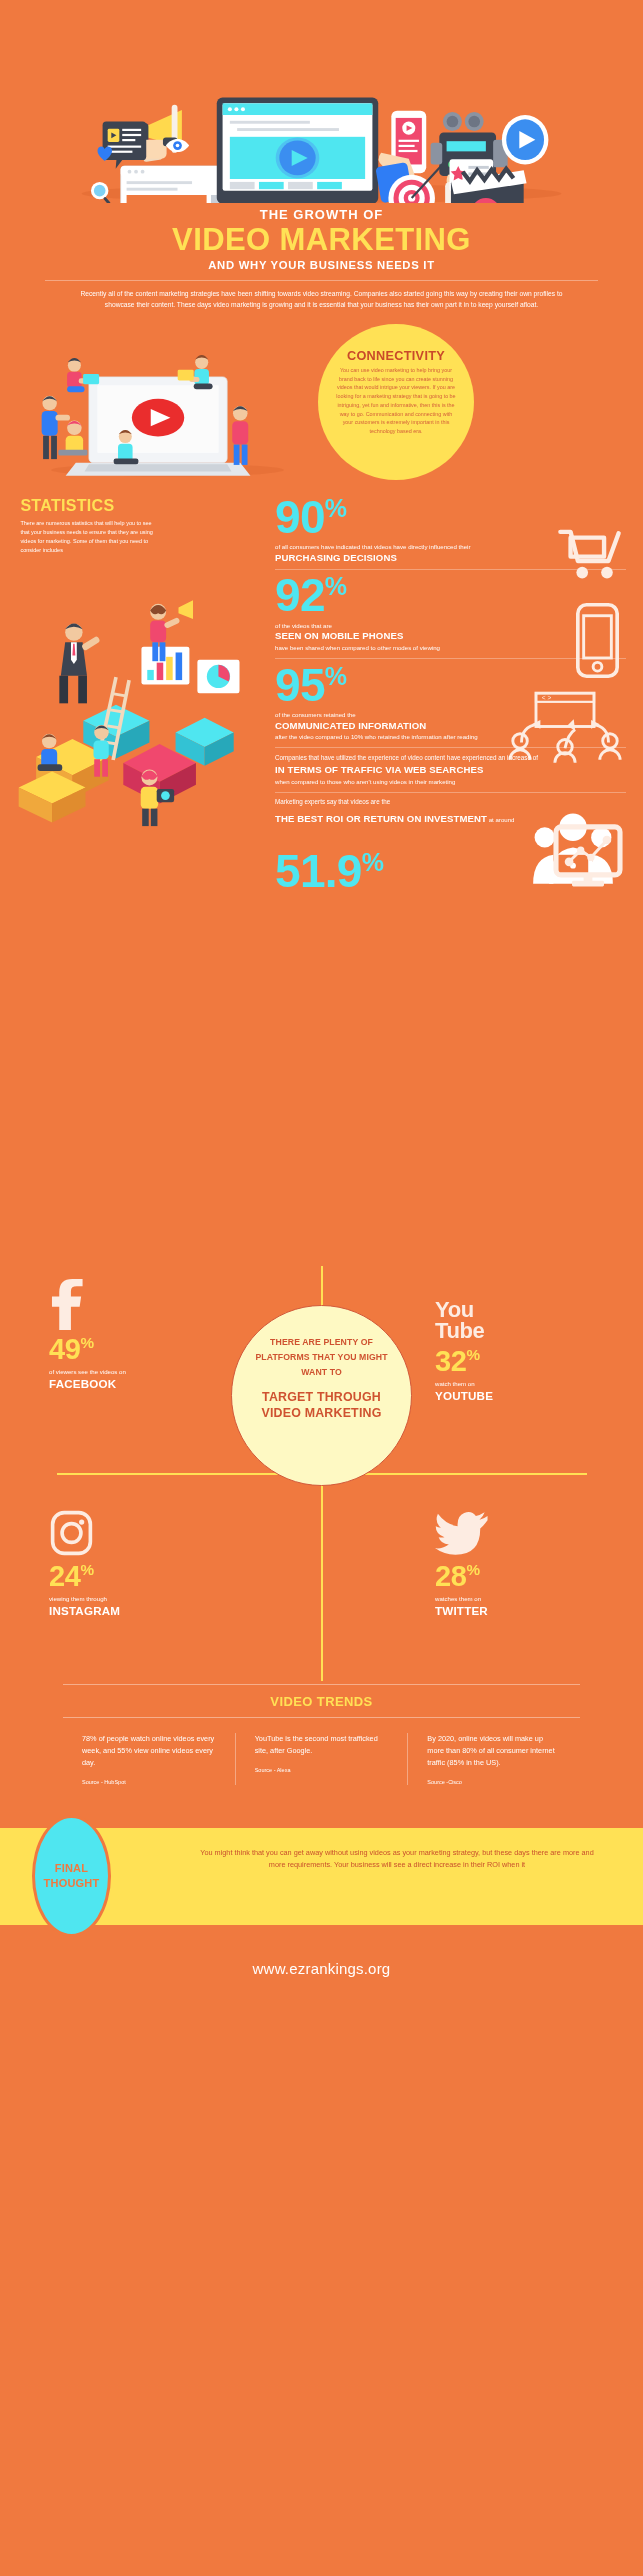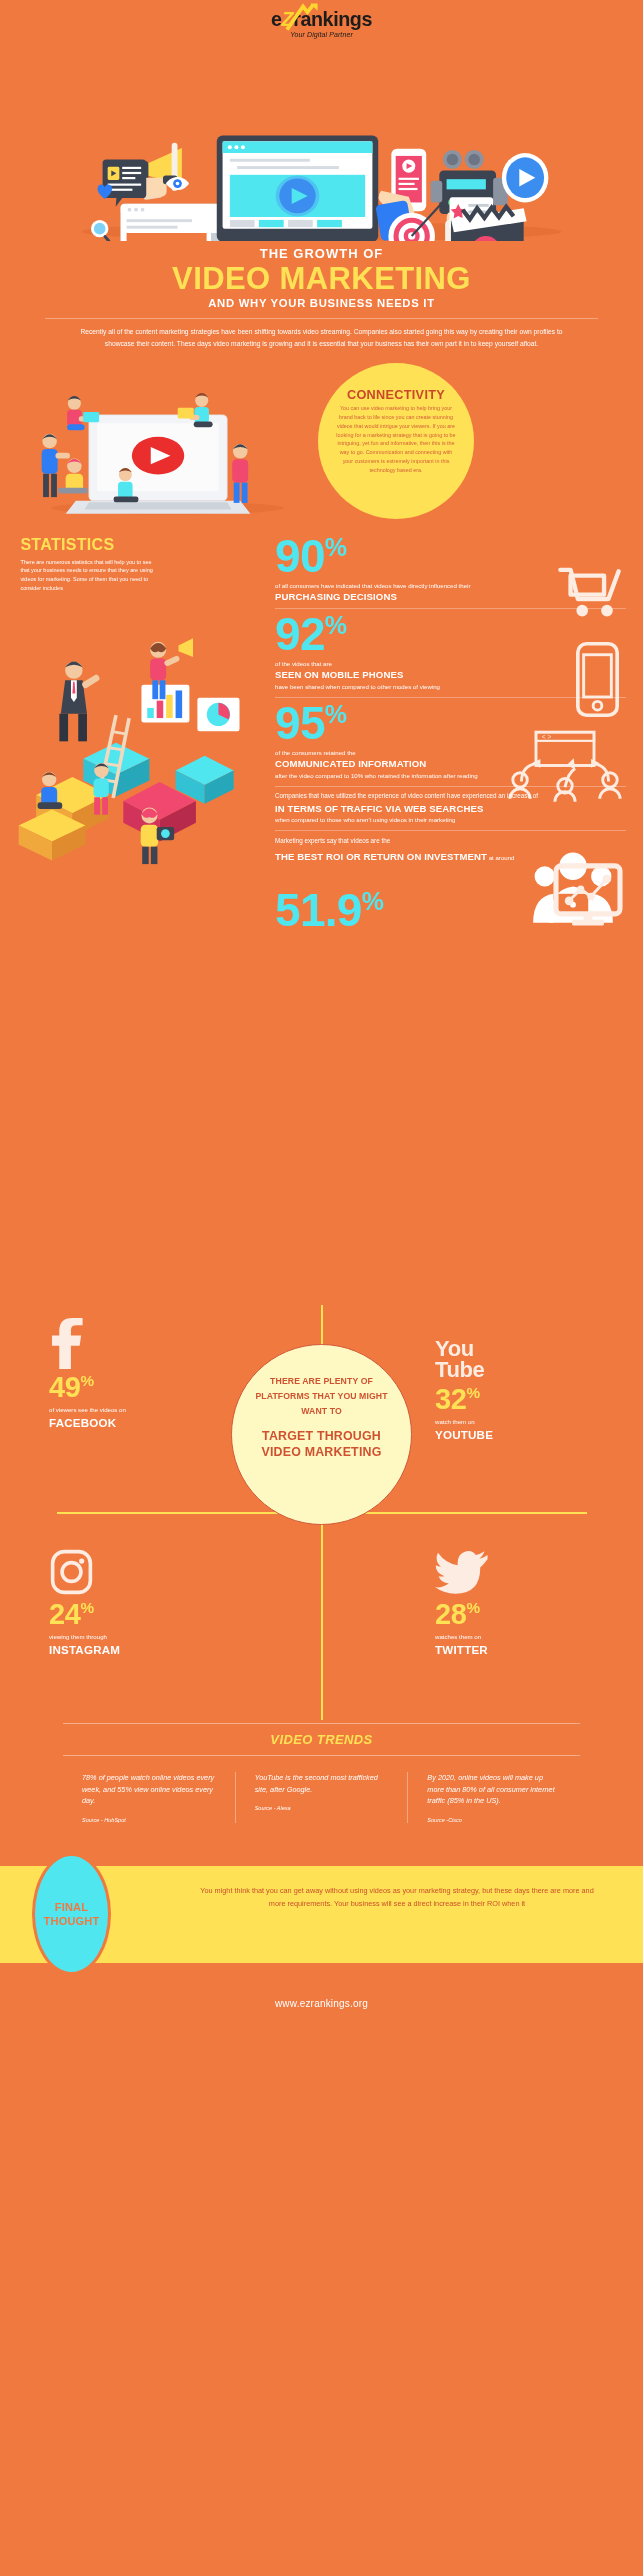--- a/index.html
+++ b/index.html
@@ -81,60 +81,48 @@
   .q-bl { left:49px; top:240px; }
   .q-br { left:435px; top:240px; }
   .q-tr, .q-br { text-align:left; }
   .q-num { font-size:29px; font-weight:bold; color:#ffe155; line-height:1; letter-spacing:-0.4px; }
   .q-num .pct { font-size:15.3px; vertical-align:super; }
   .q-lead { font-size:6.1px; color:#fff; line-height:1.5; margin-top:2.9px; }
   .q-name { font-size:11.6px; font-weight:bold; color:#fff; margin-top:1.5px; letter-spacing:0.2px; }
   .q-icon { height:51px; display:flex; align-items:flex-end; margin-bottom:4.4px; }
 
   
-  .trends { position:relative; margin-top:2.9px; padding:0 63px;font-style:italic; }
+  .trends { position:relative; margin-top:2.9px; padding:0 63px; }
   .tr-line { height:0.7px; background:rgba(255,255,255,.4); }
   .tr-title { text-align:center; font-size:13px; font-weight:bold; color:#ffe155; letter-spacing:0.4px; padding:8.7px 0 8px; }
   .tr-cols { display:flex; padding-top:16px; }
   .tr-col { flex:1; padding:0 19px; }
   .tr-col + .tr-col { border-left:0.7px solid rgba(255,255,255,.35); }
   .tr-col p { font-size:7.3px; line-height:1.6; color:#fff; }
   .tr-src { font-size:5.5px; margin-top:10.2px; color:#fff; }
 
   
   .final { position:relative; margin-top:36px; height:113px; }
   .final-band { position:absolute; left:0; top:7.3px; width:643px; height:97px; background:#ffe155; }
   .final-oval {
     position:absolute; left:32px; top:-5.8px; width:79px; height:122px;
     border-radius:50%; background:#4fe6f0; border:3.6px solid #f0793f;
     display:flex; align-items:center; justify-content:center; z-index:4;
   }
   .final-oval span { font-size:11px; font-weight:bold; color:#f0793f; text-align:center; line-height:1.35; letter-spacing:0.2px; }
   .final-text { position:absolute; left:197px; top:26px; width:400px; text-align:center; font-size:7.3px; line-height:1.72; color:#c9502c; }
 
   
-  .footer { text-align:center; padding-top:26px; font-size:10px; color:#fff; letter-spacing:0.2px; }
+  .footer { text-align:center; padding-top:26px; font-size:15px; color:#fff; letter-spacing:0.2px; }
 </style>
 </head>
 <body>
 
 <div class="page">
 
-  <div class="logo-wrap">
-    <div class="logo">
-      <div class="logo-main">
-        <span>e</span><span class="z">Z</span><span>rankings</span>
-      </div>
-      <div class="logo-sub">Your Digital Partner</div>
-      <svg width="44" height="32" style="position:absolute;left:10.2px;top:-8.7px;" viewBox="0 0 60 44">
-        <path d="M8 38 L30 6 L36 14 L44 4" stroke="#ffd630" stroke-width="5" fill="none"></path>
-        <path d="M40 2 L50 2 L50 12 Z" fill="#ffd630"></path>
-      </svg>
-    </div>
-  </div>
 
   <div class="hero-art">
     <svg viewBox="0 0 884 275" xmlns="http://www.w3.org/2000/svg">
 
       <ellipse cx="442" cy="262" rx="330" ry="13" fill="#e06a32" opacity=".55"></ellipse>
 
       <g>
         <rect x="196" y="195" width="26" height="22" rx="4" fill="#f2d9bd" transform="rotate(-8 209 206)"></rect>
         <path d="M199 170 L250 147 L250 198 L199 184 Z" fill="#ffd94d"></path>
         <rect x="190" y="165" width="14" height="28" rx="5" fill="#3d4451"></rect>

